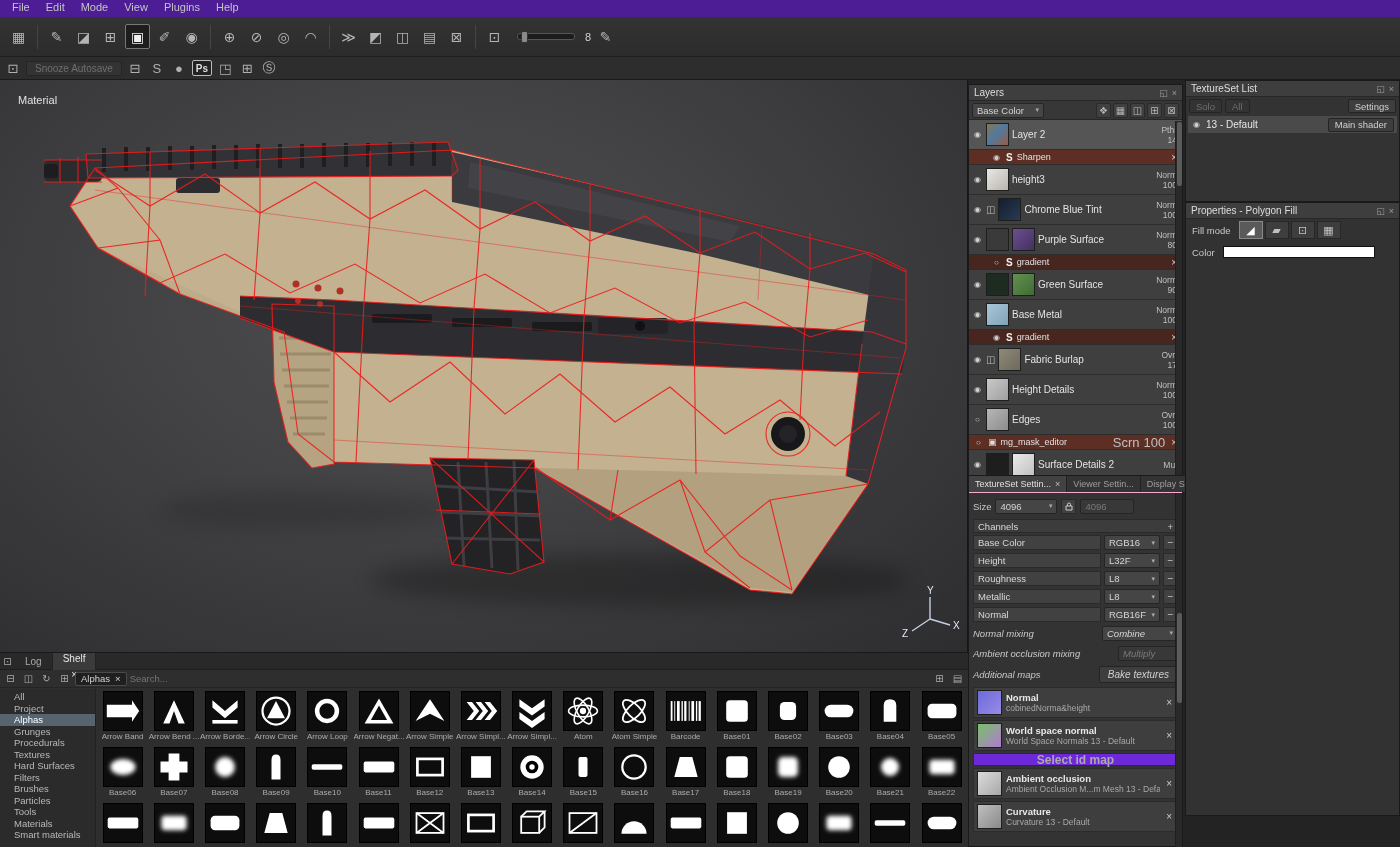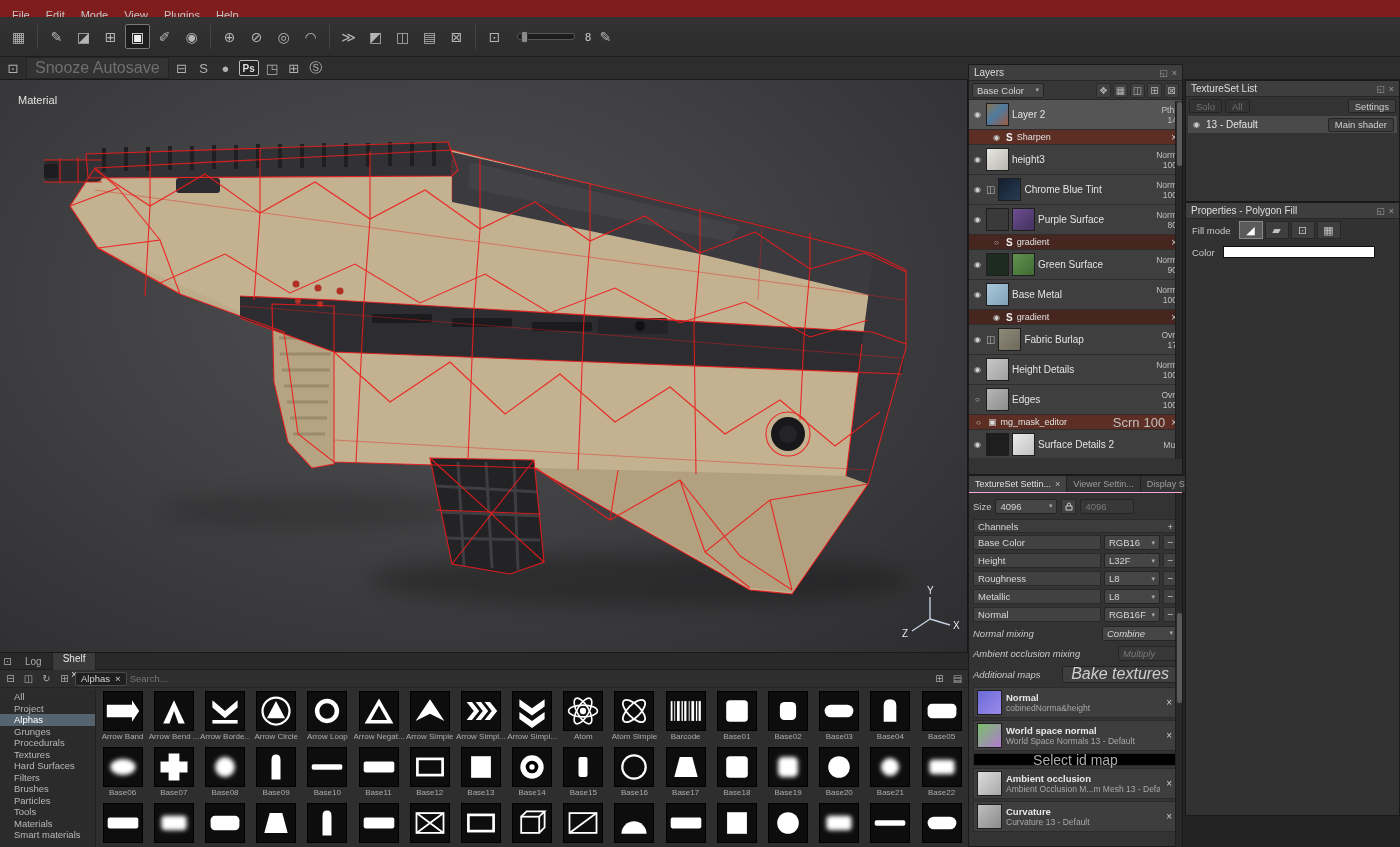--- a/index.html
+++ b/index.html
@@ -1,31 +1,31 @@
 <!DOCTYPE html>
 <html><head>
 <meta charset="utf-8">
 <style>
   *{margin:0;padding:0;box-sizing:border-box;}
   html,body{width:1400px;height:847px;overflow:hidden;}
   body{background:#232323;font-family:"Liberation Sans","DejaVu Sans",sans-serif;color:#c8c8c8;position:relative;font-size:11px;-webkit-user-select:none;user-select:none;}
   .abs{position:absolute;}
 
   
-  .menubar{position:absolute;left:0;top:0;width:1400px;height:30px;background:#7f1d1d;border-bottom:1px solid #1b1b1b;display:flex;align-items:center;padding-left:4px;}
+  .menubar{position:absolute;left:0;top:0;width:1400px;height:30px;background:#4c1d95;border-bottom:1px solid #1b1b1b;display:flex;padding-left:4px;}
   .menu-item{padding:1px 8px;font-size:11px;color:#c4c4c4;cursor:default;}
   .toolbar1{position:absolute;left:0;top:17px;width:1400px;height:40px;background:linear-gradient(#333,#2c2c2c);border-bottom:1px solid #1d1d1d;display:flex;align-items:center;padding-left:6px;gap:2px;}
   .tbtn{width:25px;height:25px;display:flex;align-items:center;justify-content:center;font-size:14px;color:#b4b4b4;border:1px solid transparent;border-radius:2px;}
   .tbtn.active{background:#1d1d1d;border-color:#777;color:#efefef;}
   .tsep{width:1px;height:24px;background:#454545;margin:0 4px;}
   .slider{width:58px;height:7px;background:#1c1c1c;border:1px solid #555;border-radius:3px;position:relative;margin-left:8px;}
   .slider .handle{position:absolute;left:3px;top:-3px;width:7px;height:12px;background:#8a8a8a;border:1px solid #333;border-radius:2px;}
   .slider-val{margin-left:8px;color:#cfcfcf;font-size:11px;}
   .toolbar2{position:absolute;left:0;top:57px;width:1400px;height:23px;background:#2d2d2d;border-bottom:1px solid #1a1a1a;display:flex;align-items:center;padding-left:4px;gap:4px;}
-  .btn{background:#3e3e3e;border:1px solid #242424;border-radius:2px;padding:1px 8px;font-size:16px;color:#cfcfcf;display:inline-flex;align-items:center;}
+  .btn{background:#3e3e3e;border:1px solid #242424;border-radius:2px;padding:1px 8px;font-size:10px;color:#cfcfcf;display:inline-flex;align-items:center;}
   .btn.disabled{color:#6f6f6f;background:#333;}
   .btn.sm{padding:0 6px;height:14px;font-size:9.5px;}
   .ps-badge{border:1px solid #bbb;color:#ddd;font-size:10px;font-weight:bold;padding:0 3px;height:16px;display:flex;align-items:center;background:#222;border-radius:2px;}
   .t2icon{width:18px;height:18px;display:flex;align-items:center;justify-content:center;color:#b0b0b0;font-size:13px;}
 
   
   .viewport{position:absolute;left:0;top:80px;width:968px;height:572px;background:radial-gradient(ellipse at 45% 38%,#4f4f51 0%,#414143 45%,#2d2d2f 100%);overflow:hidden;border-right:1px solid #161616;}
   .material-label{position:absolute;left:18px;top:14px;font-size:11px;color:#e2e2e2;}
   .gizmo{position:absolute;left:892px;top:505px;}
   .gizmo text{fill:#e4eaf4;font-size:10px;font-family:"Liberation Sans",sans-serif;}
@@ -75,21 +75,21 @@
   .chfmt{width:56px;}
   .minus{width:15px;height:15px;background:#414141;border:1px solid #2a2a2a;display:flex;align-items:center;justify-content:center;color:#ccc;font-size:10px;}
   .mixrow{display:flex;align-items:center;height:20px;gap:4px;font-style:italic;}
   .mixrow .lbl{flex:1;}
   .mmentry{display:flex;align-items:center;gap:4px;background:#3e3e3e;border:1px solid #2b2b2b;height:31px;margin-top:2px;padding:0 3px;}
   .mmthumb{width:25px;height:25px;border:1px solid #1e1e1e;flex:none;}
   .mmtext{flex:1;overflow:hidden;}
   .mmname{font-size:9.5px;font-weight:bold;color:#e8e8e8;white-space:nowrap;}
   .mmval{font-size:8.5px;color:#a8a8a8;white-space:nowrap;overflow:hidden;}
   .mmx{color:#ccc;font-size:10px;padding:0 2px;}
-  .mmselect{height:13px;background:#000000;border:1px solid #2b2b2b;margin-top:2px;display:flex;align-items:center;justify-content:center;font-size:14px;color:#aaa;}
+  .mmselect{height:13px;background:#6d28d9;border:1px solid #2b2b2b;margin-top:2px;display:flex;align-items:center;justify-content:center;font-size:12px;color:#aaa;font-weight:bold;}
 
   
   .tsl-btnrow{display:flex;align-items:center;gap:3px;padding:2px 3px;}
   .tsl-item{display:flex;align-items:center;gap:4px;background:#4a4a4a;height:17px;margin:1px 2px;padding:0 3px;font-size:10px;color:#e5e5e5;}
   .fillmodes{display:flex;gap:2px;margin-left:8px;}
   .fmbtn{width:24px;height:18px;background:#3e3e3e;border:1px solid #272727;display:flex;align-items:center;justify-content:center;color:#c0c0c0;font-size:11px;}
   .fmbtn.active{background:#5a5a5a;border-color:#888;color:#fff;}
   .colorswatch{width:152px;height:12px;background:#fff;border:1px solid #111;margin-left:8px;}
   .prop-row{display:flex;align-items:center;height:22px;padding:0 6px;}
 
@@ -260,21 +260,21 @@
         <line x1="38" y1="34" x2="58" y2="40"></line>
         <line x1="38" y1="34" x2="20" y2="46"></line>
       </g>
       <text x="35" y="9">Y</text>
       <text x="61" y="44">X</text>
       <text x="10" y="52">Z</text>
     </svg>
   </div>
 </div>
 
-<div class="abs panel" style="left:968px;top:64px;width:215px;height:411px;">
+<div class="abs panel" style="left:968px;top:84px;width:215px;height:411px;">
   <div class="panel-hd">
     <span>Layers</span>
     <span class="hd-icons">
         <span>◱</span>
         <span>×</span>
       </span>
   </div>
   <div class="layers-toolbar">
     <div class="dd" style="width:72px">
         <span>Base Color</span>

